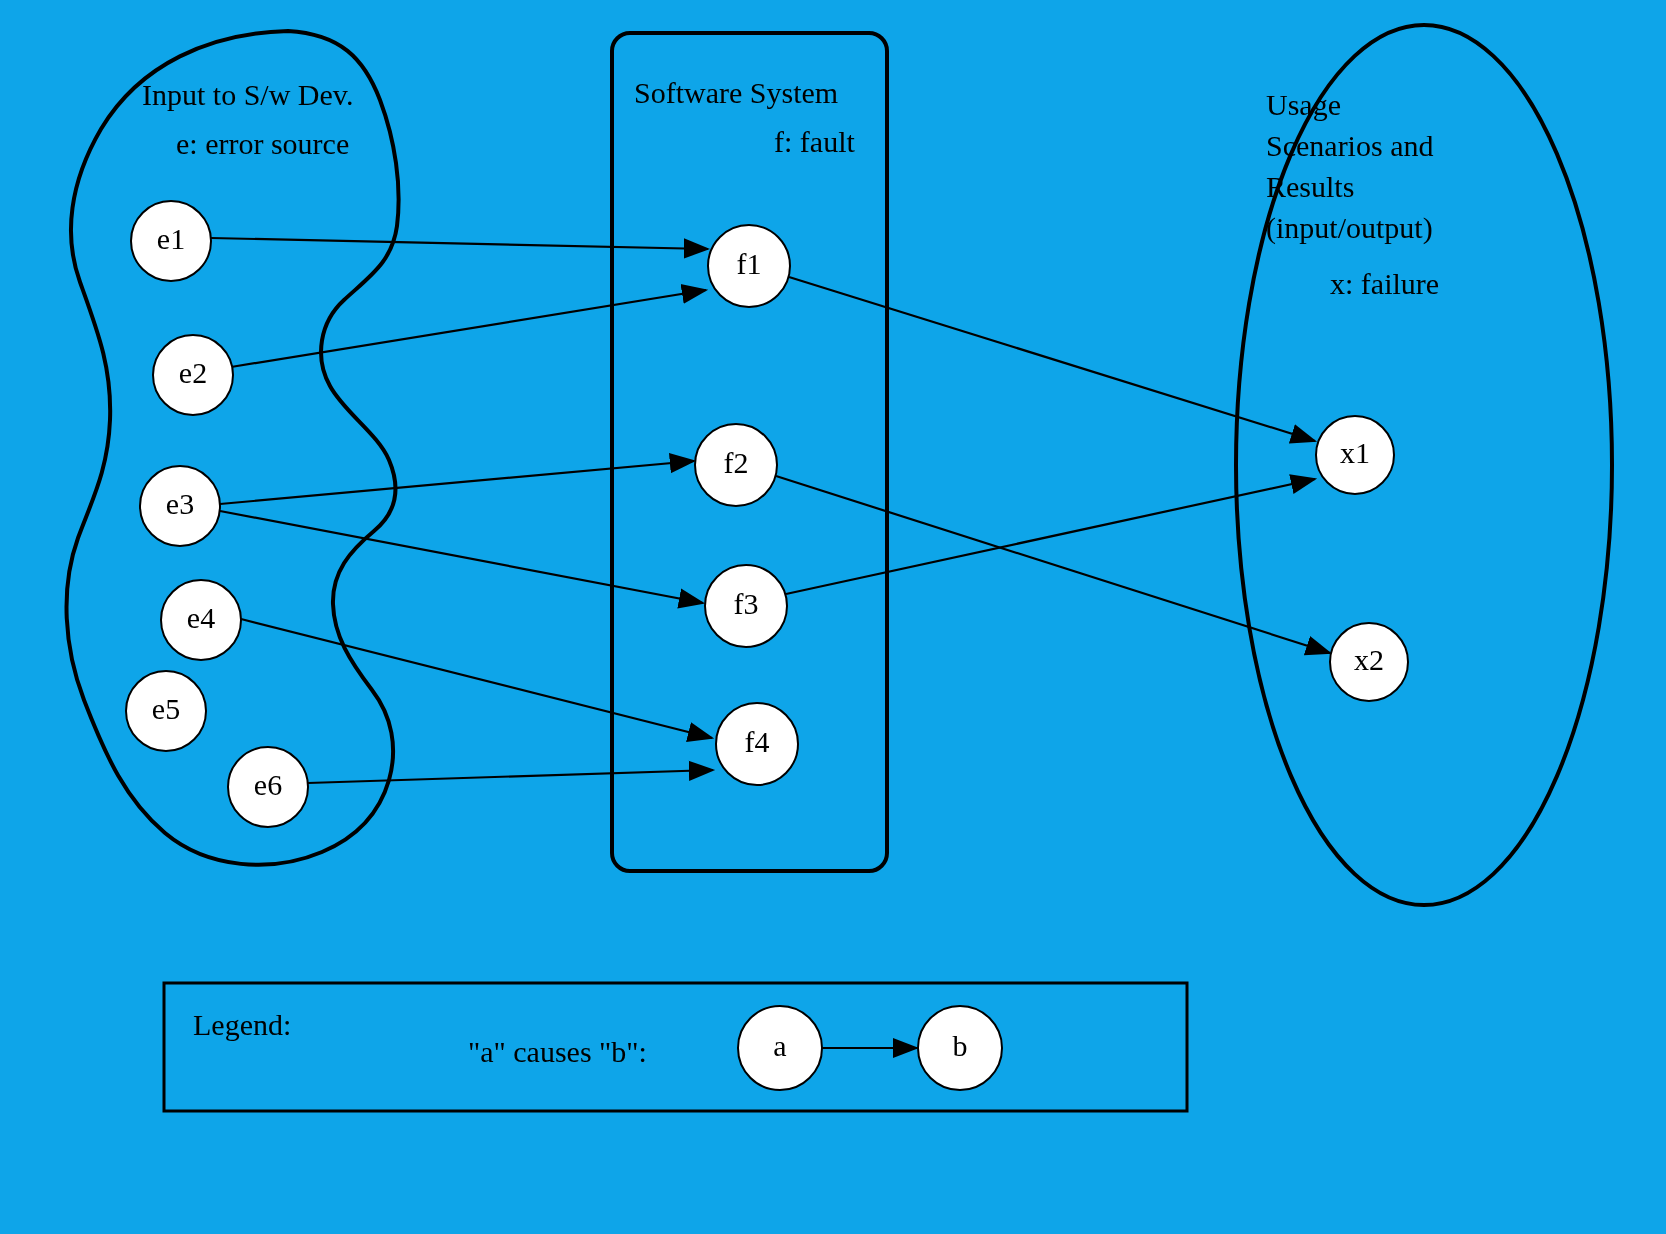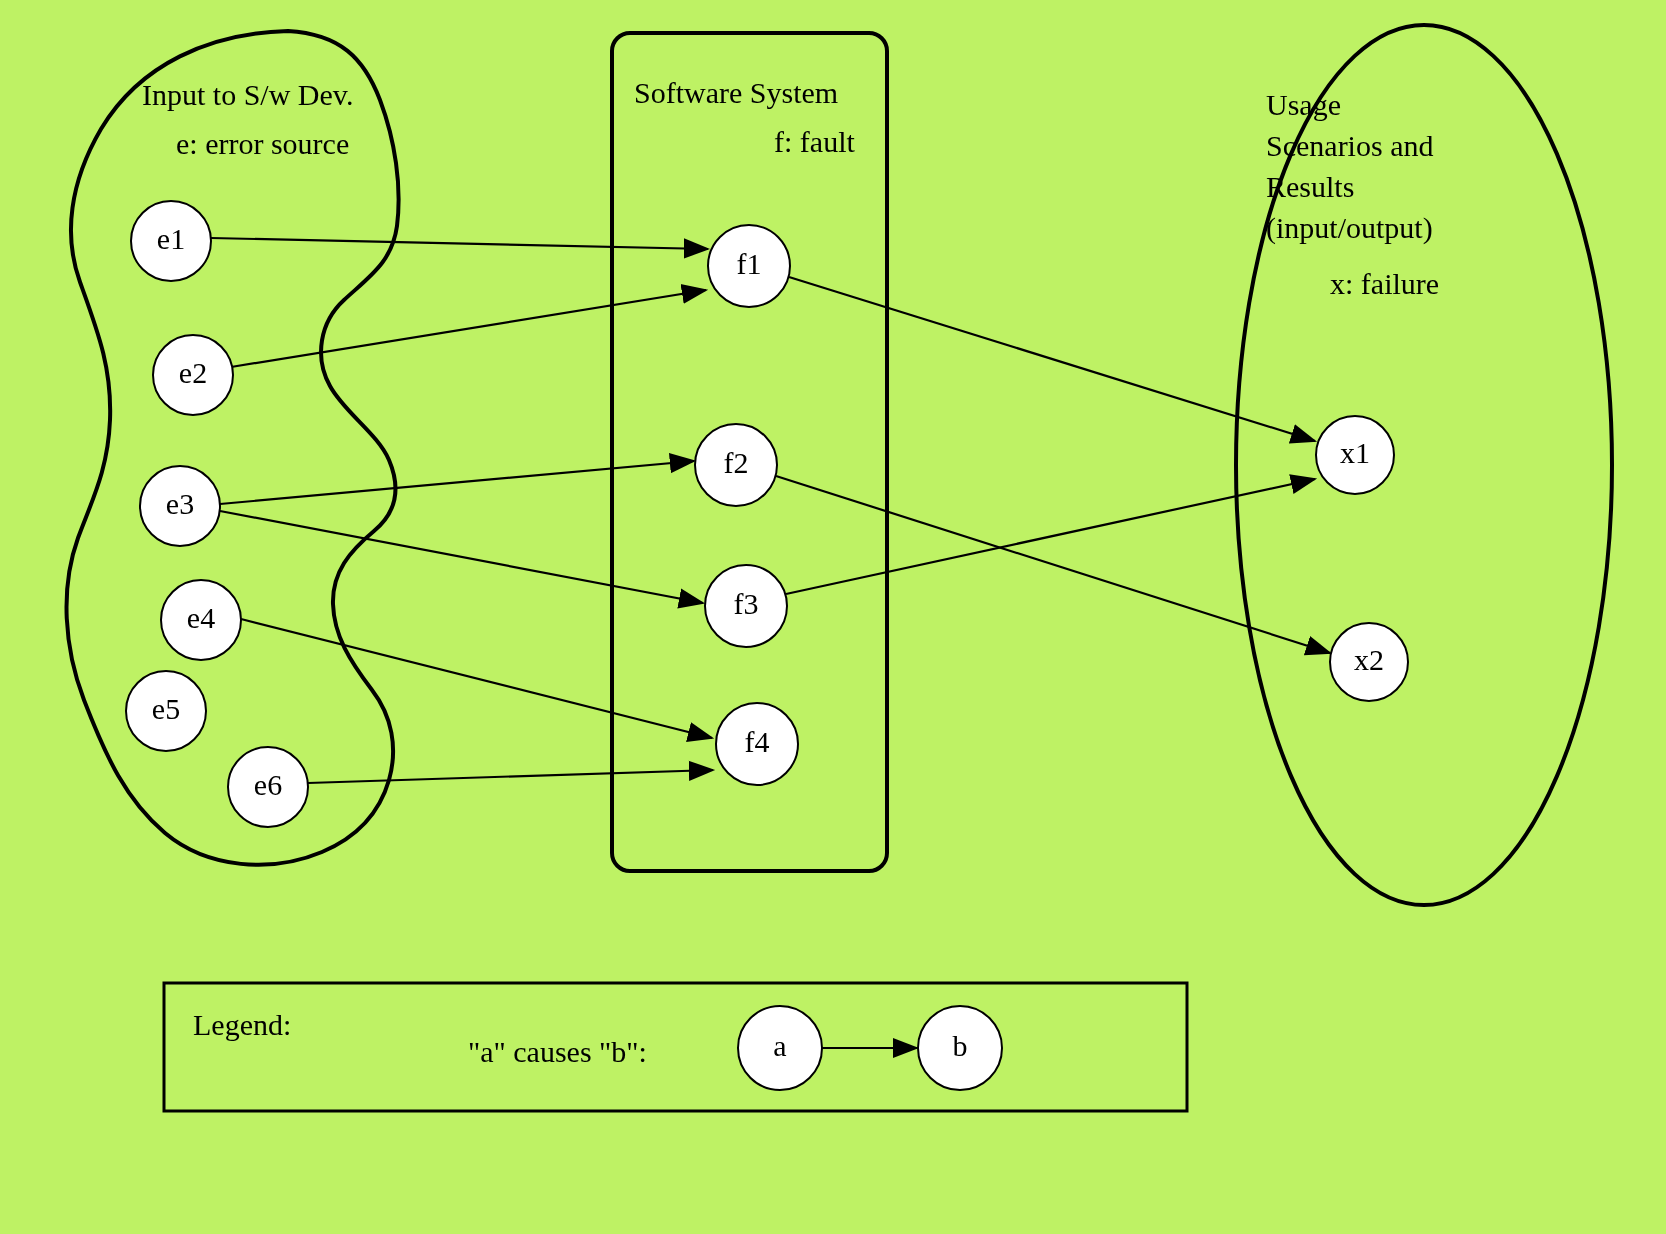--- a/index.html
+++ b/index.html
@@ -4,21 +4,21 @@
 <style>
   html, body {
     margin: 0;
     padding: 0;
     background: #ffffff;
   }
   #canvas-wrap {
     position: relative;
     width: 1666px;
     height: 1234px;
-    background: #bef264;
+    background: #0ea5e9;
     overflow: hidden;
     font-family: "Liberation Serif", "DejaVu Serif", serif;
   }
   svg#diagram {
     display: block;
     width: 1666px;
     height: 1234px;
   }
   .region-outline {
     fill: none;

